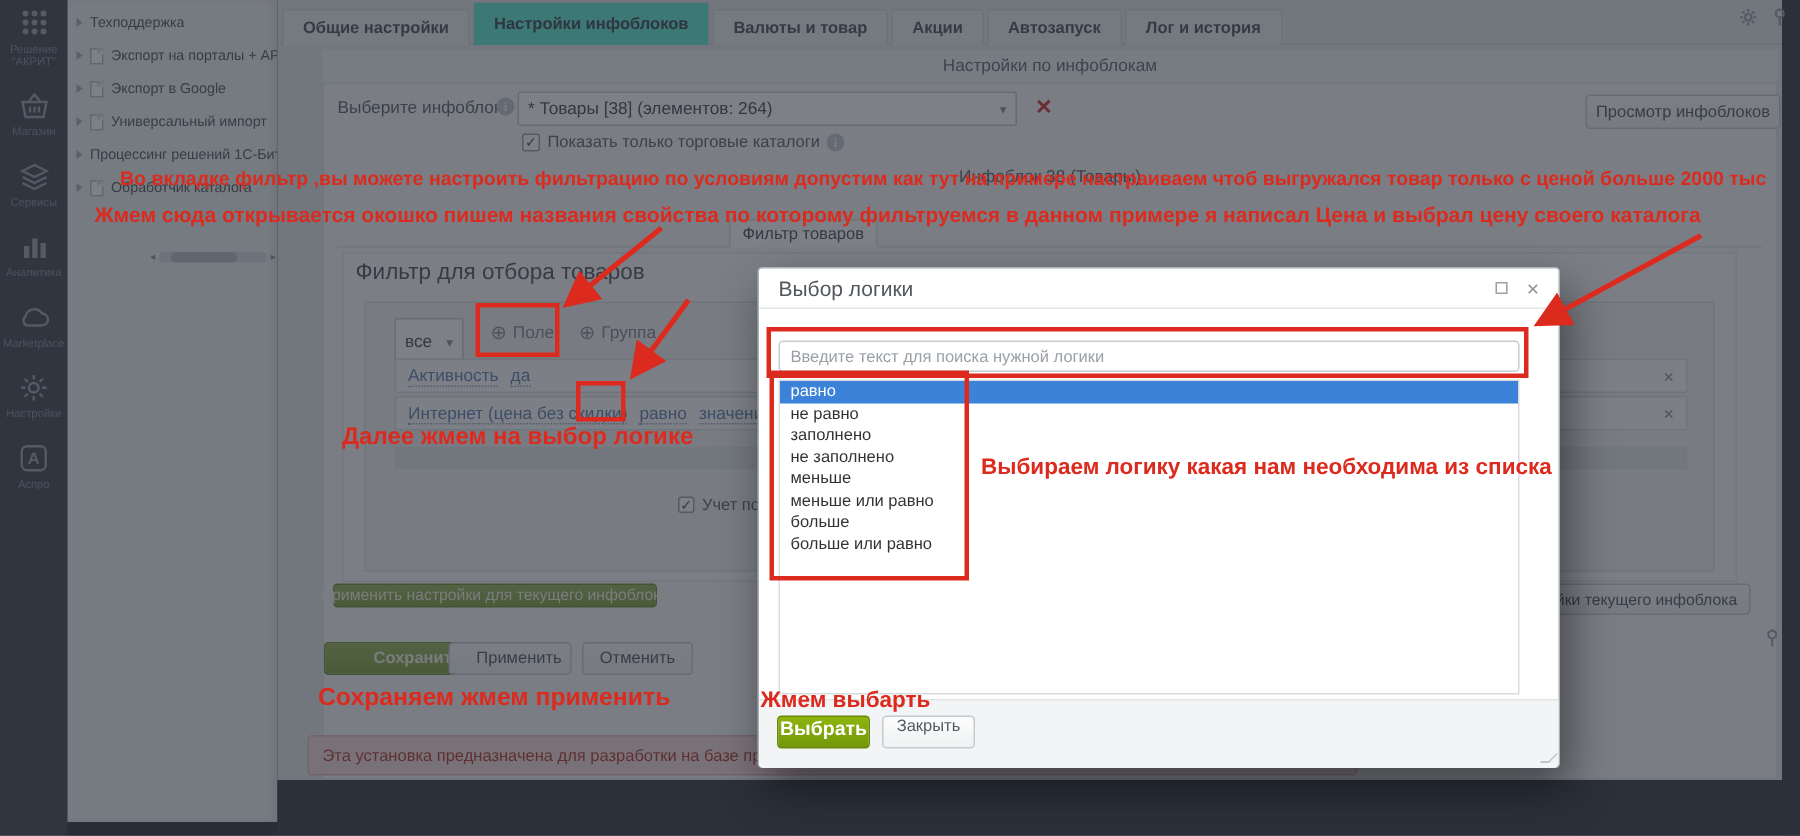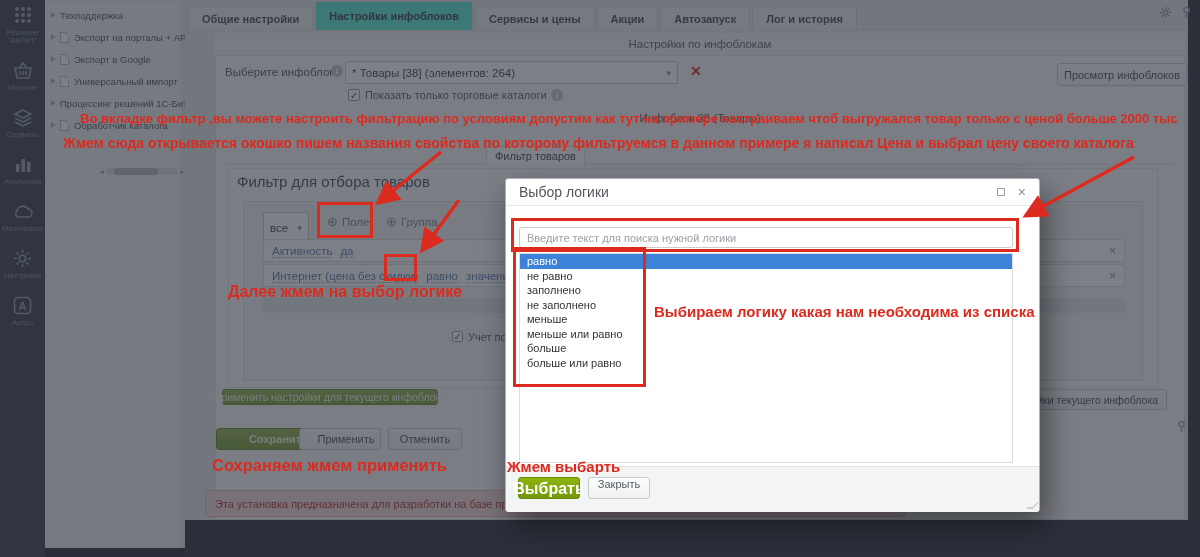--- a/index.html
+++ b/index.html
@@ -77,21 +77,21 @@
   .modal-header { height:27px; border-bottom:1px solid #e4e6e8; display:flex; align-items:center; padding:0 13px; }
   .modal-title { font-size:14px; color:#52575d; }
   .m-max { width:8px; height:8px; border:1px solid #9aa0a6; margin-left:auto; margin-right:13px; cursor:pointer; }
   .m-close { color:#8a9097; font-size:14px; line-height:14px; cursor:pointer; }
   .m-input { position:absolute; left:13px; top:48px; width:494px; height:21px; border:1px solid #c8cdd2; border-radius:3px; padding:0 7px; font-size:11px; color:#444; font-family:"Liberation Sans", sans-serif; }
   .m-input::placeholder { color:#9aa0a6; }
   .m-list { position:absolute; left:13px; top:74px; width:494px; height:210px; border:1px solid #d8dcdf; background:#fff; overflow:hidden; }
   .m-opt { height:14.5px; line-height:14.5px; padding-left:7px; font-size:11px; color:#333; cursor:pointer; white-space:nowrap; }
   .m-opt.selected { background:#3c82d8; color:#fff; }
   .modal-footer { position:absolute; left:0; top:287px; width:533px; height:46px; background:#f3f4f5; border-top:1px solid #e0e2e4; border-radius:0 0 3px 3px; }
-  .m-choose { position:absolute; left:12px; top:10px; width:62px; height:22px; background:linear-gradient(#8db40c,#73980a); border:1px solid #688a08; border-radius:3px; color:#fff; font-size:16px; font-weight:bold; display:flex; align-items:flex-end; justify-content:center; cursor:pointer; }
+  .m-choose { position:absolute; left:12px; top:10px; width:62px; height:22px; background:linear-gradient(#8db40c,#73980a); border:1px solid #688a08; border-radius:3px; color:#fff; font-size:13px; font-weight:bold; display:flex; align-items:flex-start; justify-content:center; cursor:pointer; }
   .m-cancel { position:absolute; left:82px; top:10px; width:62px; height:22px; background:linear-gradient(#fdfdfd,#eff1f2); border:1px solid #c6cacd; border-radius:3px; color:#555b61; font-size:11px; display:flex; align-items:flex-start; justify-content:center; cursor:pointer; }
   .m-resize { position:absolute; right:2px; bottom:2px; width:9px; height:9px; border-right:2px solid #b5b9bd; border-bottom:2px solid #b5b9bd; transform:skew(-45deg) scale(.7); opacity:.8; }
   .anno-text { position:absolute; color:#dd2a1e; font-weight:bold; white-space:nowrap; z-index:70; }
   .red-box { position:absolute; border:3px solid #dd2a1e; z-index:70; }
   .anno-svg { position:absolute; left:0; top:0; z-index:70; pointer-events:none; }
 </style>
 </head>
 <body>
 
 <div class="sidebar" style="padding-top:4px;">
@@ -232,21 +232,21 @@
 
     <div class="tab">
       <span>Общие настройки</span>
     </div>
 
     <div class="tab active">
       <span>Настройки инфоблоков</span>
     </div>
 
     <div class="tab">
-      <span>Сервисы и цены</span>
+      <span>Валюты и товар</span>
     </div>
 
     <div class="tab">
       <span>Акции</span>
     </div>
 
     <div class="tab">
       <span>Автозапуск</span>
     </div>
 

